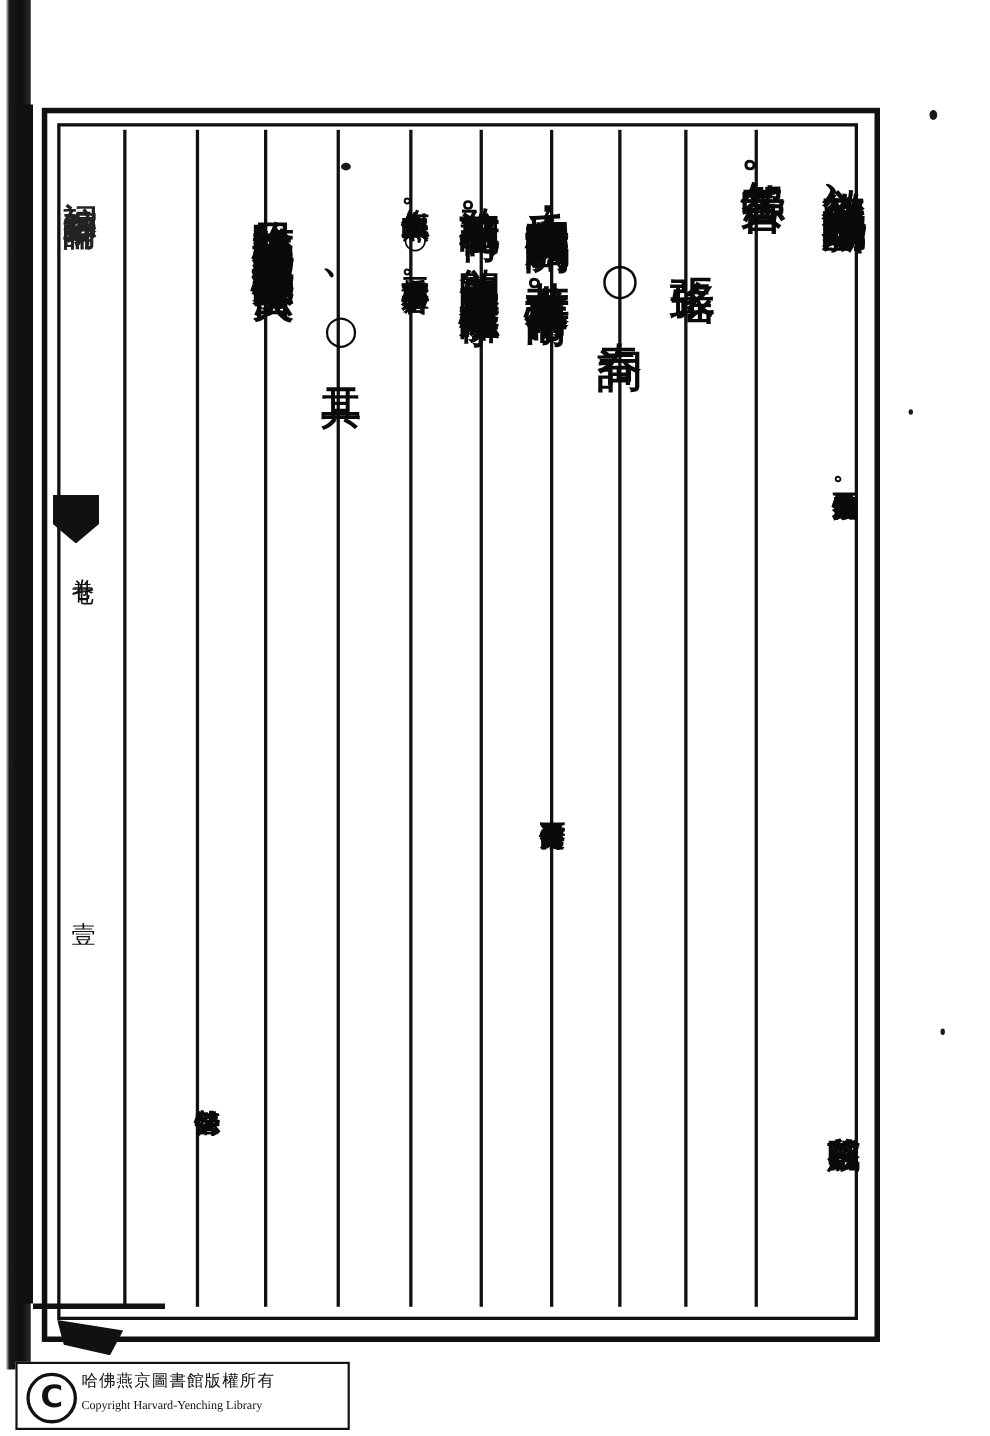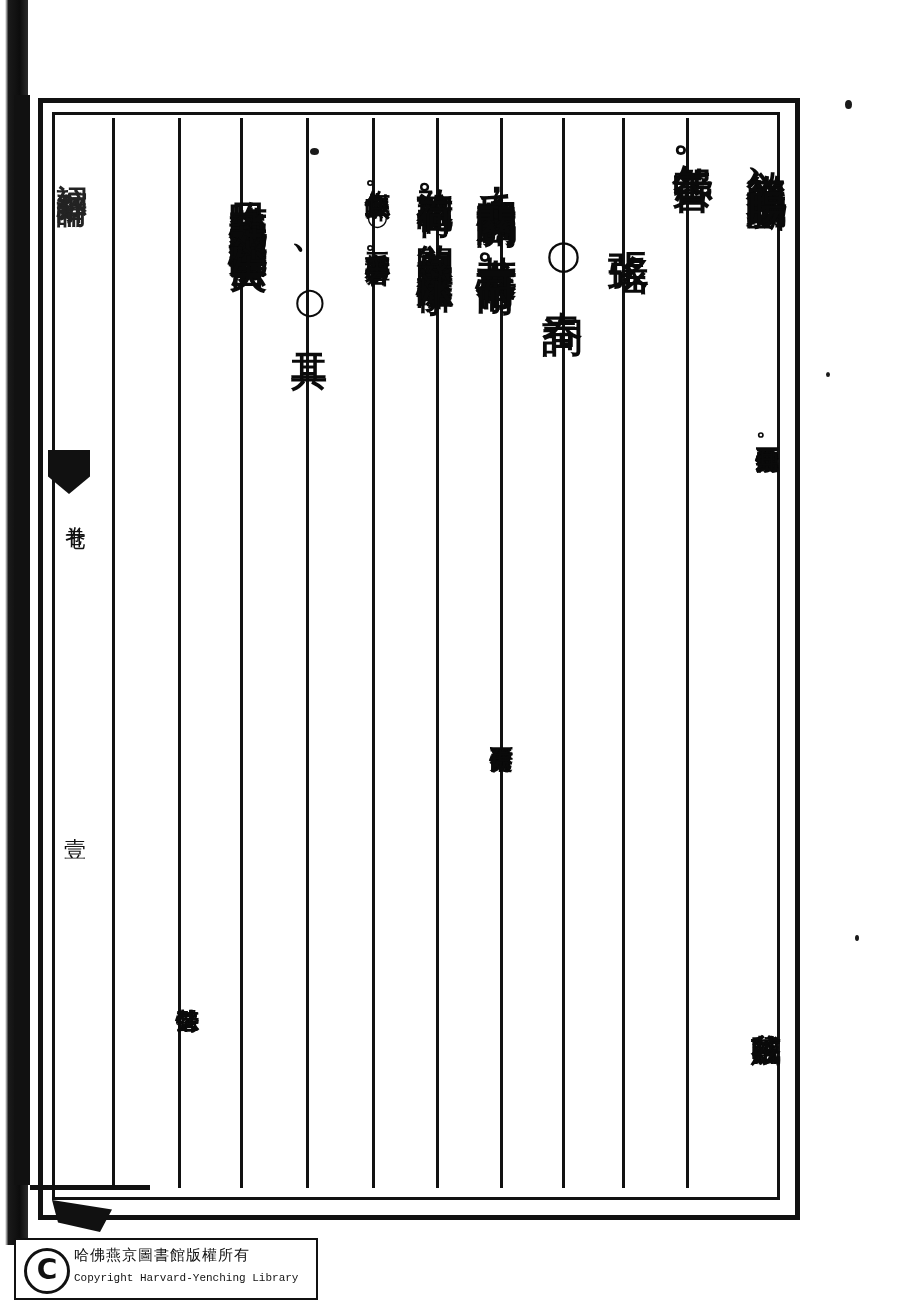--- a/index.html
+++ b/index.html
@@ -193,21 +193,21 @@
     font-family: "DejaVu Sans", sans-serif;
     font-size: 15px;
     letter-spacing: 1px;
     color: #111;
     text-align: center;
   }
   .stamp .en {
     position: absolute;
     left: 58px;
     top: 32px;
-    font-family: Liberation Mono, monospace;
+    font-family: Liberation Serif, serif;
     font-size: 11px;
     letter-spacing: 0px;
     color: #111;
   }
 
   .speck { position: absolute; background: #1a1a1a; border-radius: 50%; }
 </style>
 </head>
 <body>
 

